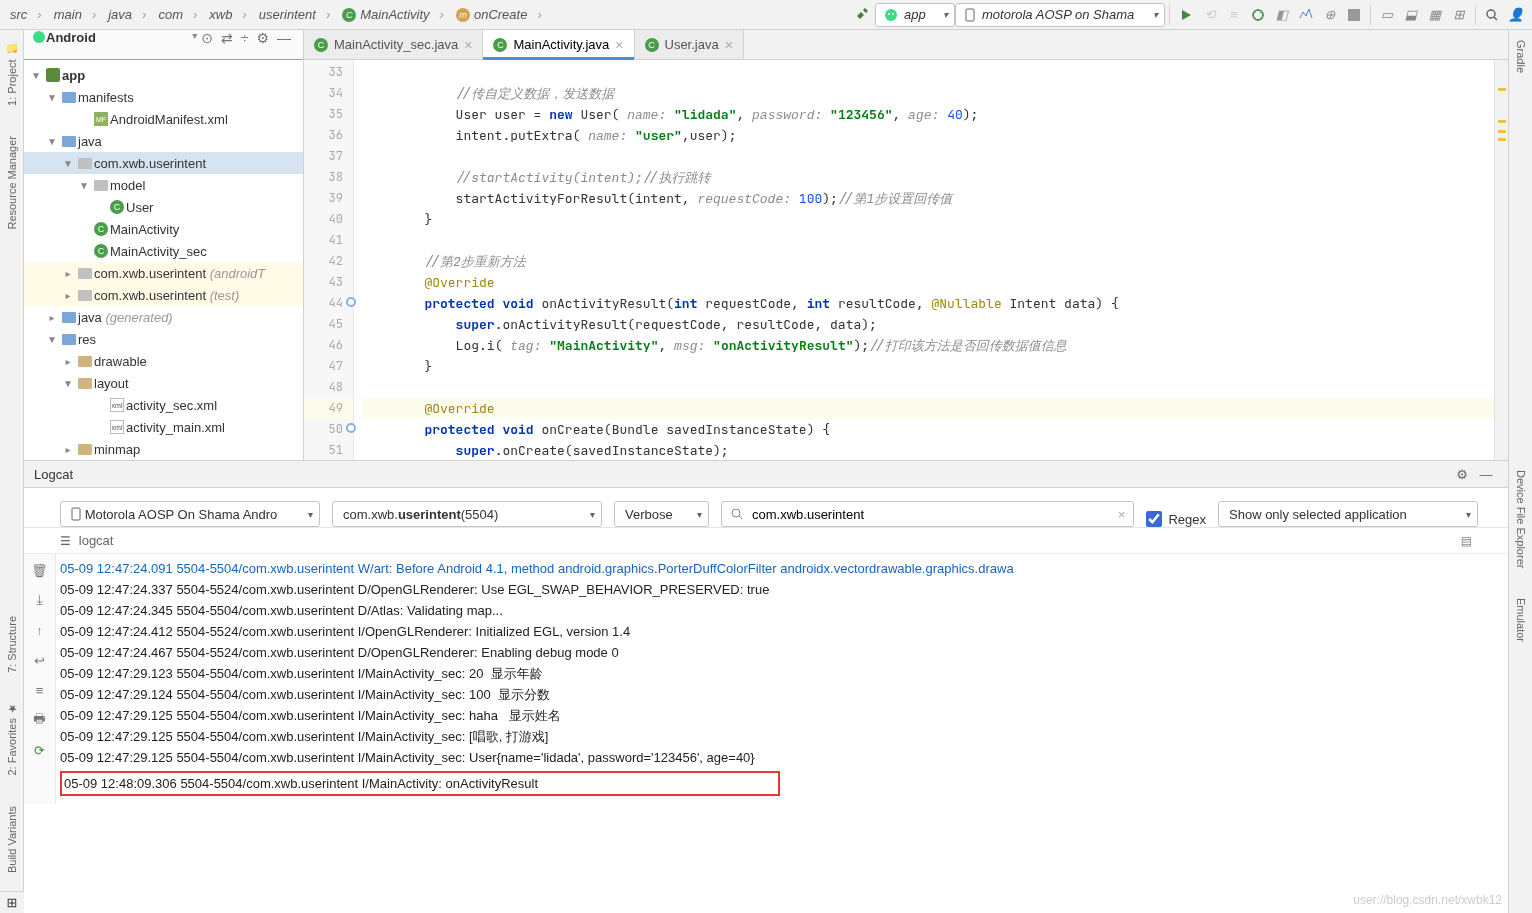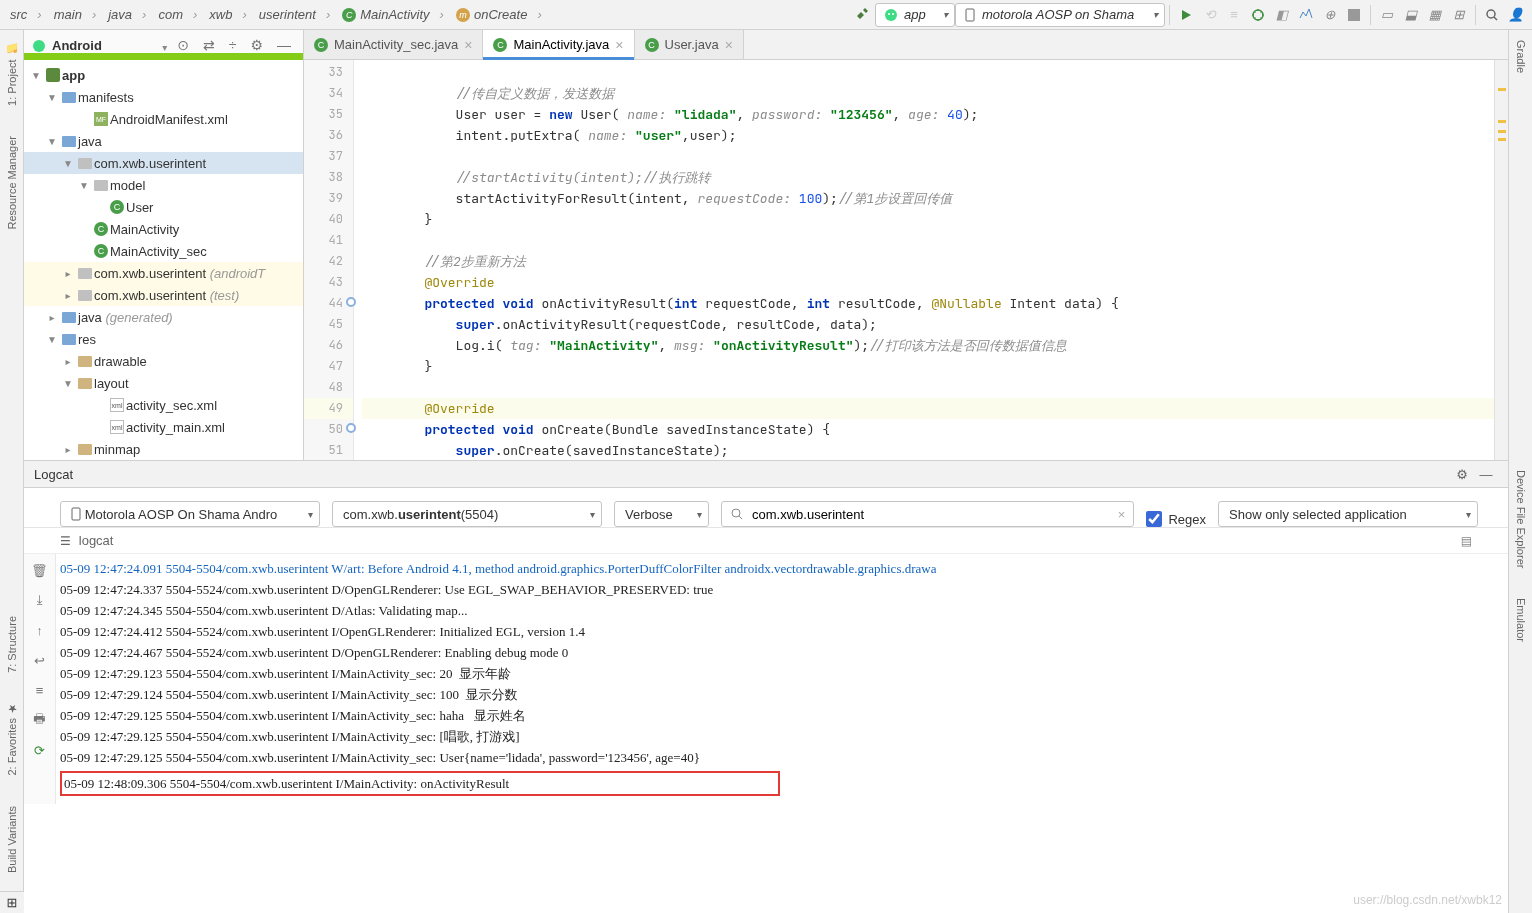--- a/index.html
+++ b/index.html
@@ -23,21 +23,21 @@
 .run-icon { color: #3c8c3c; }
 .bug-icon { color: #3c8c3c; }
 
 .main-row { display: flex; height: 430px; }
 .left-tool-strip { width: 24px; background: #f2f2f2; border-right: 1px solid #d1d1d1; display: flex; flex-direction: column; align-items: center; padding-top: 10px; gap: 30px; }
 .left-tool-strip .vlabel { writing-mode: vertical-rl; transform: rotate(180deg); font-size: 11px; color: #666; cursor: pointer; display: flex; align-items: center; gap: 6px; }
 .right-tool-strip { width: 24px; background: #f2f2f2; border-left: 1px solid #d1d1d1; display: flex; flex-direction: column; align-items: center; padding-top: 10px; }
 .right-tool-strip .vlabel { writing-mode: vertical-rl; font-size: 11px; color: #666; cursor: pointer; }
 
 .project-panel { width: 280px; background: #fff; border-right: 1px solid #d1d1d1; display: flex; flex-direction: column; }
-.panel-header { height: 30px; border-bottom: 7px solid #84cc16; display: flex; align-items: flex-end; padding: 0 8px; gap: 6px; background: #fafafa; }
+.panel-header { height: 30px; border-bottom: 1px solid #84cc16; display: flex; align-items: flex-start; padding: 0 8px; background: #fafafa; }
 .panel-header .title { font-weight: bold; flex: 1; }
 .panel-header .hbtn { cursor: pointer; color: #777; padding: 0 4px; font-size: 14px; }
 .tree { flex: 1; overflow: auto; padding: 4px 0; }
 .tree-item { display: flex; align-items: center; height: 22px; padding-right: 4px; cursor: pointer; white-space: nowrap; }
 .tree-item.sel { background: #d6e4f1; }
 .tree-item.hi { background: #fffbe6; }
 .tw { width: 16px; text-align: center; color: #888; font-size: 10px; }
 .tree-icon { width: 18px; display: inline-flex; justify-content: center; align-items: center; }
 .folder-ico { width: 14px; height: 11px; background: #d0b47f; border-radius: 1px; }
 .folder-ico.blue { background: #7ba7d7; }
@@ -65,39 +65,39 @@
 .gline.hl { background: #fcfced; }
 .ovr-ind { position: absolute; right: -3px; top: 4px; width: 10px; height: 10px; border-radius: 50%; border: 2px solid #8ab0dd; background: #fff; font-size: 0; }
 .code { flex: 1; font-family: "JetBrains Mono", Consolas, monospace; font-size: 13px; line-height: 21px; padding-top: 2px; padding-left: 8px; white-space: pre; overflow: hidden; }
 .code .line { height: 21px; }
 .code .line.hl { background: #fcfced; }
 .kw { color: #0033b3; font-weight: bold; }
 .str { color: #067d17; font-weight: bold; }
 .num { color: #1750eb; }
 .com { color: #8c8c8c; font-style: italic; }
 .ann { color: #9e880d; }
-.param { color: #8c8c8c; font-style: italic; }
+.param { color: #8c8c8c; font-style: italic; font-family: Liberation Mono, monospace; }
 .fn { color: #333; }
 .editor-scroll { width: 14px; background: #f2f2f2; border-left: 1px solid #e0e0e0; position: relative; }
 .scroll-mark { position: absolute; right: 2px; width: 8px; height: 3px; }
 
 .logcat-header { height: 28px; background: #f2f2f2; border-top: 1px solid #d1d1d1; border-bottom: 1px solid #d1d1d1; display: flex; align-items: center; padding: 0 10px; }
 .logcat-header .lt { flex: 1; }
 .logcat-filters { height: 40px; background: #fff; border-bottom: 1px solid #e5e5e5; display: flex; align-items: flex-end; padding: 0 30px 0 36px; gap: 12px; }
 .lc-combo { height: 26px; border: 1px solid #c4c4c4; background: #fff; border-radius: 3px; padding: 0 22px 0 10px; display: inline-flex; align-items: center; position: relative; }
 .lc-combo::after { content: "▾"; position: absolute; right: 6px; color: #666; font-size: 10px; }
 .lc-search { flex: 1; height: 26px; border: 1px solid #c4c4c4; border-radius: 3px; display: flex; align-items: center; padding: 0 8px; gap: 8px; position: relative; }
 .lc-search input { border: none; outline: none; flex: 1; font-size: 13px; }
 .lc-check { display: flex; align-items: center; gap: 6px; }
 .lc-check input { width: 16px; height: 16px; accent-color: #3969d6; }
 .logcat-sub { height: 26px; display: flex; align-items: center; padding: 0 36px; color: #666; border-bottom: 1px solid #eee; gap: 8px; }
 .logcat-body-wrap { display: flex; height: 250px; }
 .logcat-tools { width: 32px; background: #fafafa; border-right: 1px solid #e8e8e8; display: flex; flex-direction: column; align-items: center; padding-top: 6px; gap: 10px; }
 .logcat-tools .tb { cursor: pointer; color: #777; width: 20px; height: 20px; display: flex; align-items: center; justify-content: center; }
-.logcat-pre { flex: 1; font-family: Liberation Serif, serif; font-size: 13px; line-height: 21px; padding: 4px 4px; white-space: pre; overflow: hidden; color: #222; }
+.logcat-pre { flex: 1; font-family: Liberation Sans, sans-serif; font-size: 13px; line-height: 21px; padding: 4px 4px; white-space: pre; overflow: hidden; color: #222; }
 .log-highlight { border: 2px solid #e53935; padding: 0 2px; display: inline-block; margin-top: 3px; }
 .log-warn { color: #1565c0; }
 .bottom-strip { position: absolute; left: 0; bottom: 0; height: 22px; width: 24px; background: #f2f2f2; border-top: 1px solid #d1d1d1; display: flex; align-items: center; justify-content: center; }
 .bottom-tool-panel { position: absolute; left: 0; top: 460px; bottom: 0; width: 24px; background: #f2f2f2; border-right: 1px solid #d1d1d1; display: flex; flex-direction: column; align-items: center; justify-content: flex-end; padding-bottom: 40px; gap: 30px; }
 .bottom-tool-panel .vlabel { writing-mode: vertical-rl; transform: rotate(180deg); font-size: 11px; color: #666; cursor: pointer; }
 .right-tool-panel2 { position: absolute; right: 0; top: 460px; bottom: 0; width: 24px; background: #f2f2f2; border-left: 1px solid #d1d1d1; display: flex; flex-direction: column; align-items: center; padding-top: 10px; gap: 30px; }
 .right-tool-panel2 .vlabel { writing-mode: vertical-rl; font-size: 11px; color: #666; cursor: pointer; }
 .logcat-container { margin-left: 24px; margin-right: 24px; }
 .watermark { position: absolute; right: 30px; bottom: 6px; font-size: 12px; color: #ccc; }
 svg { display: block; }

